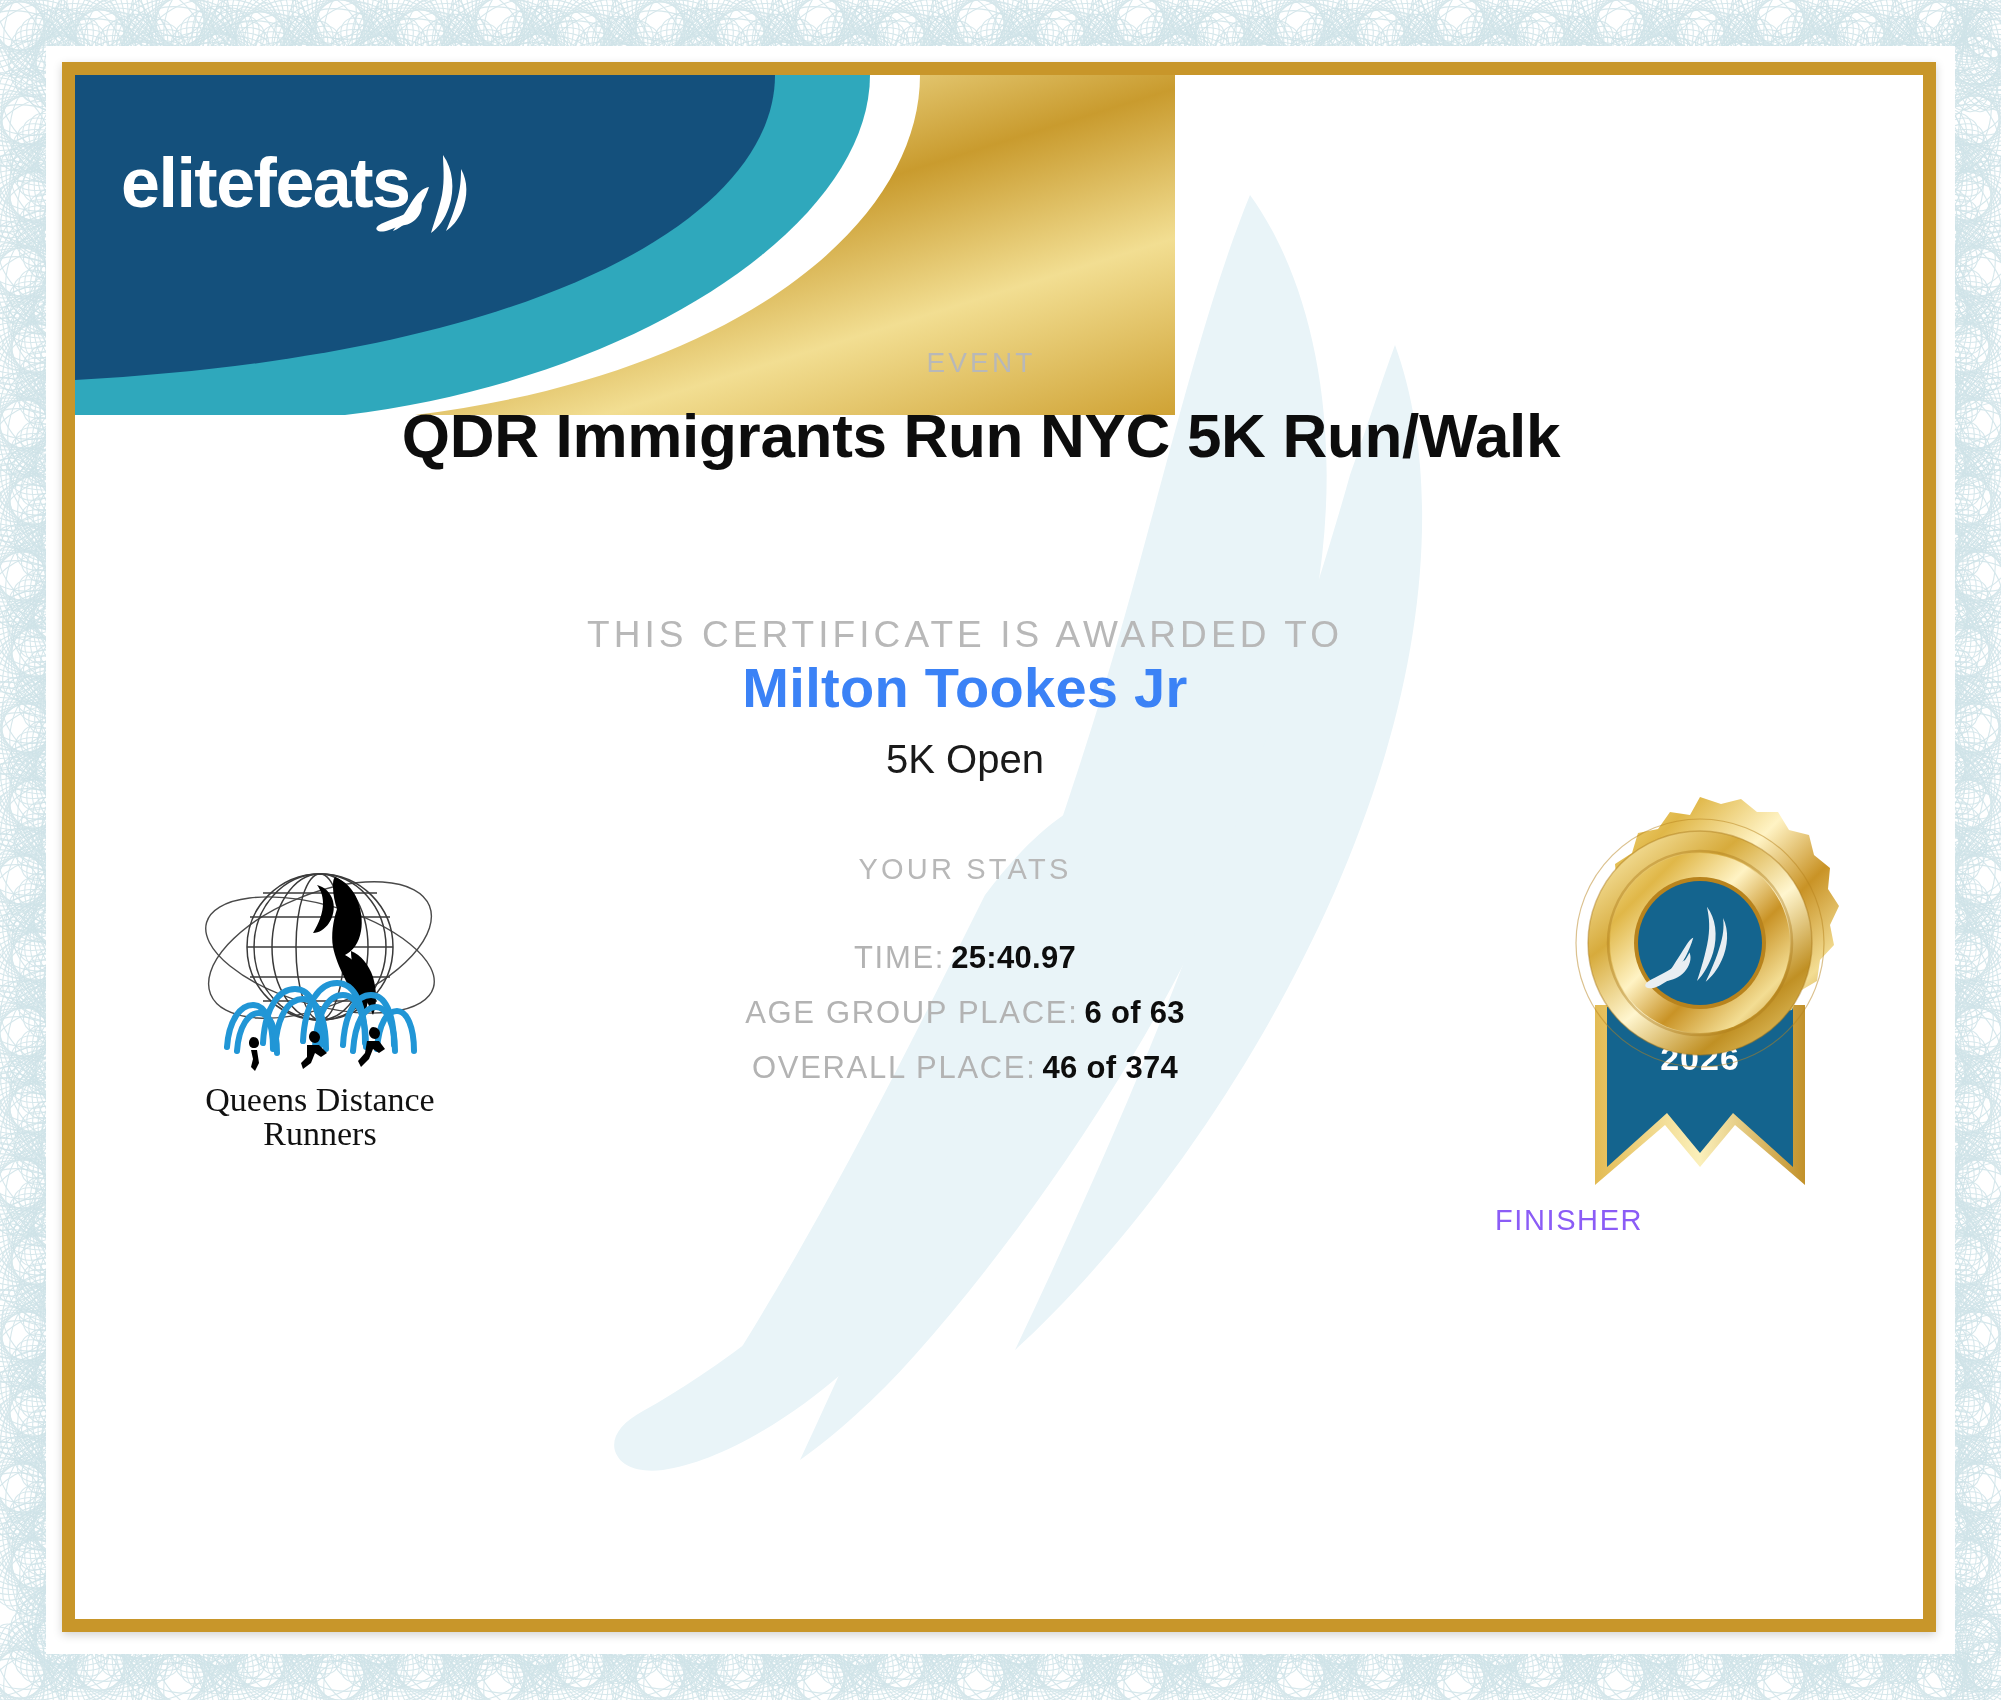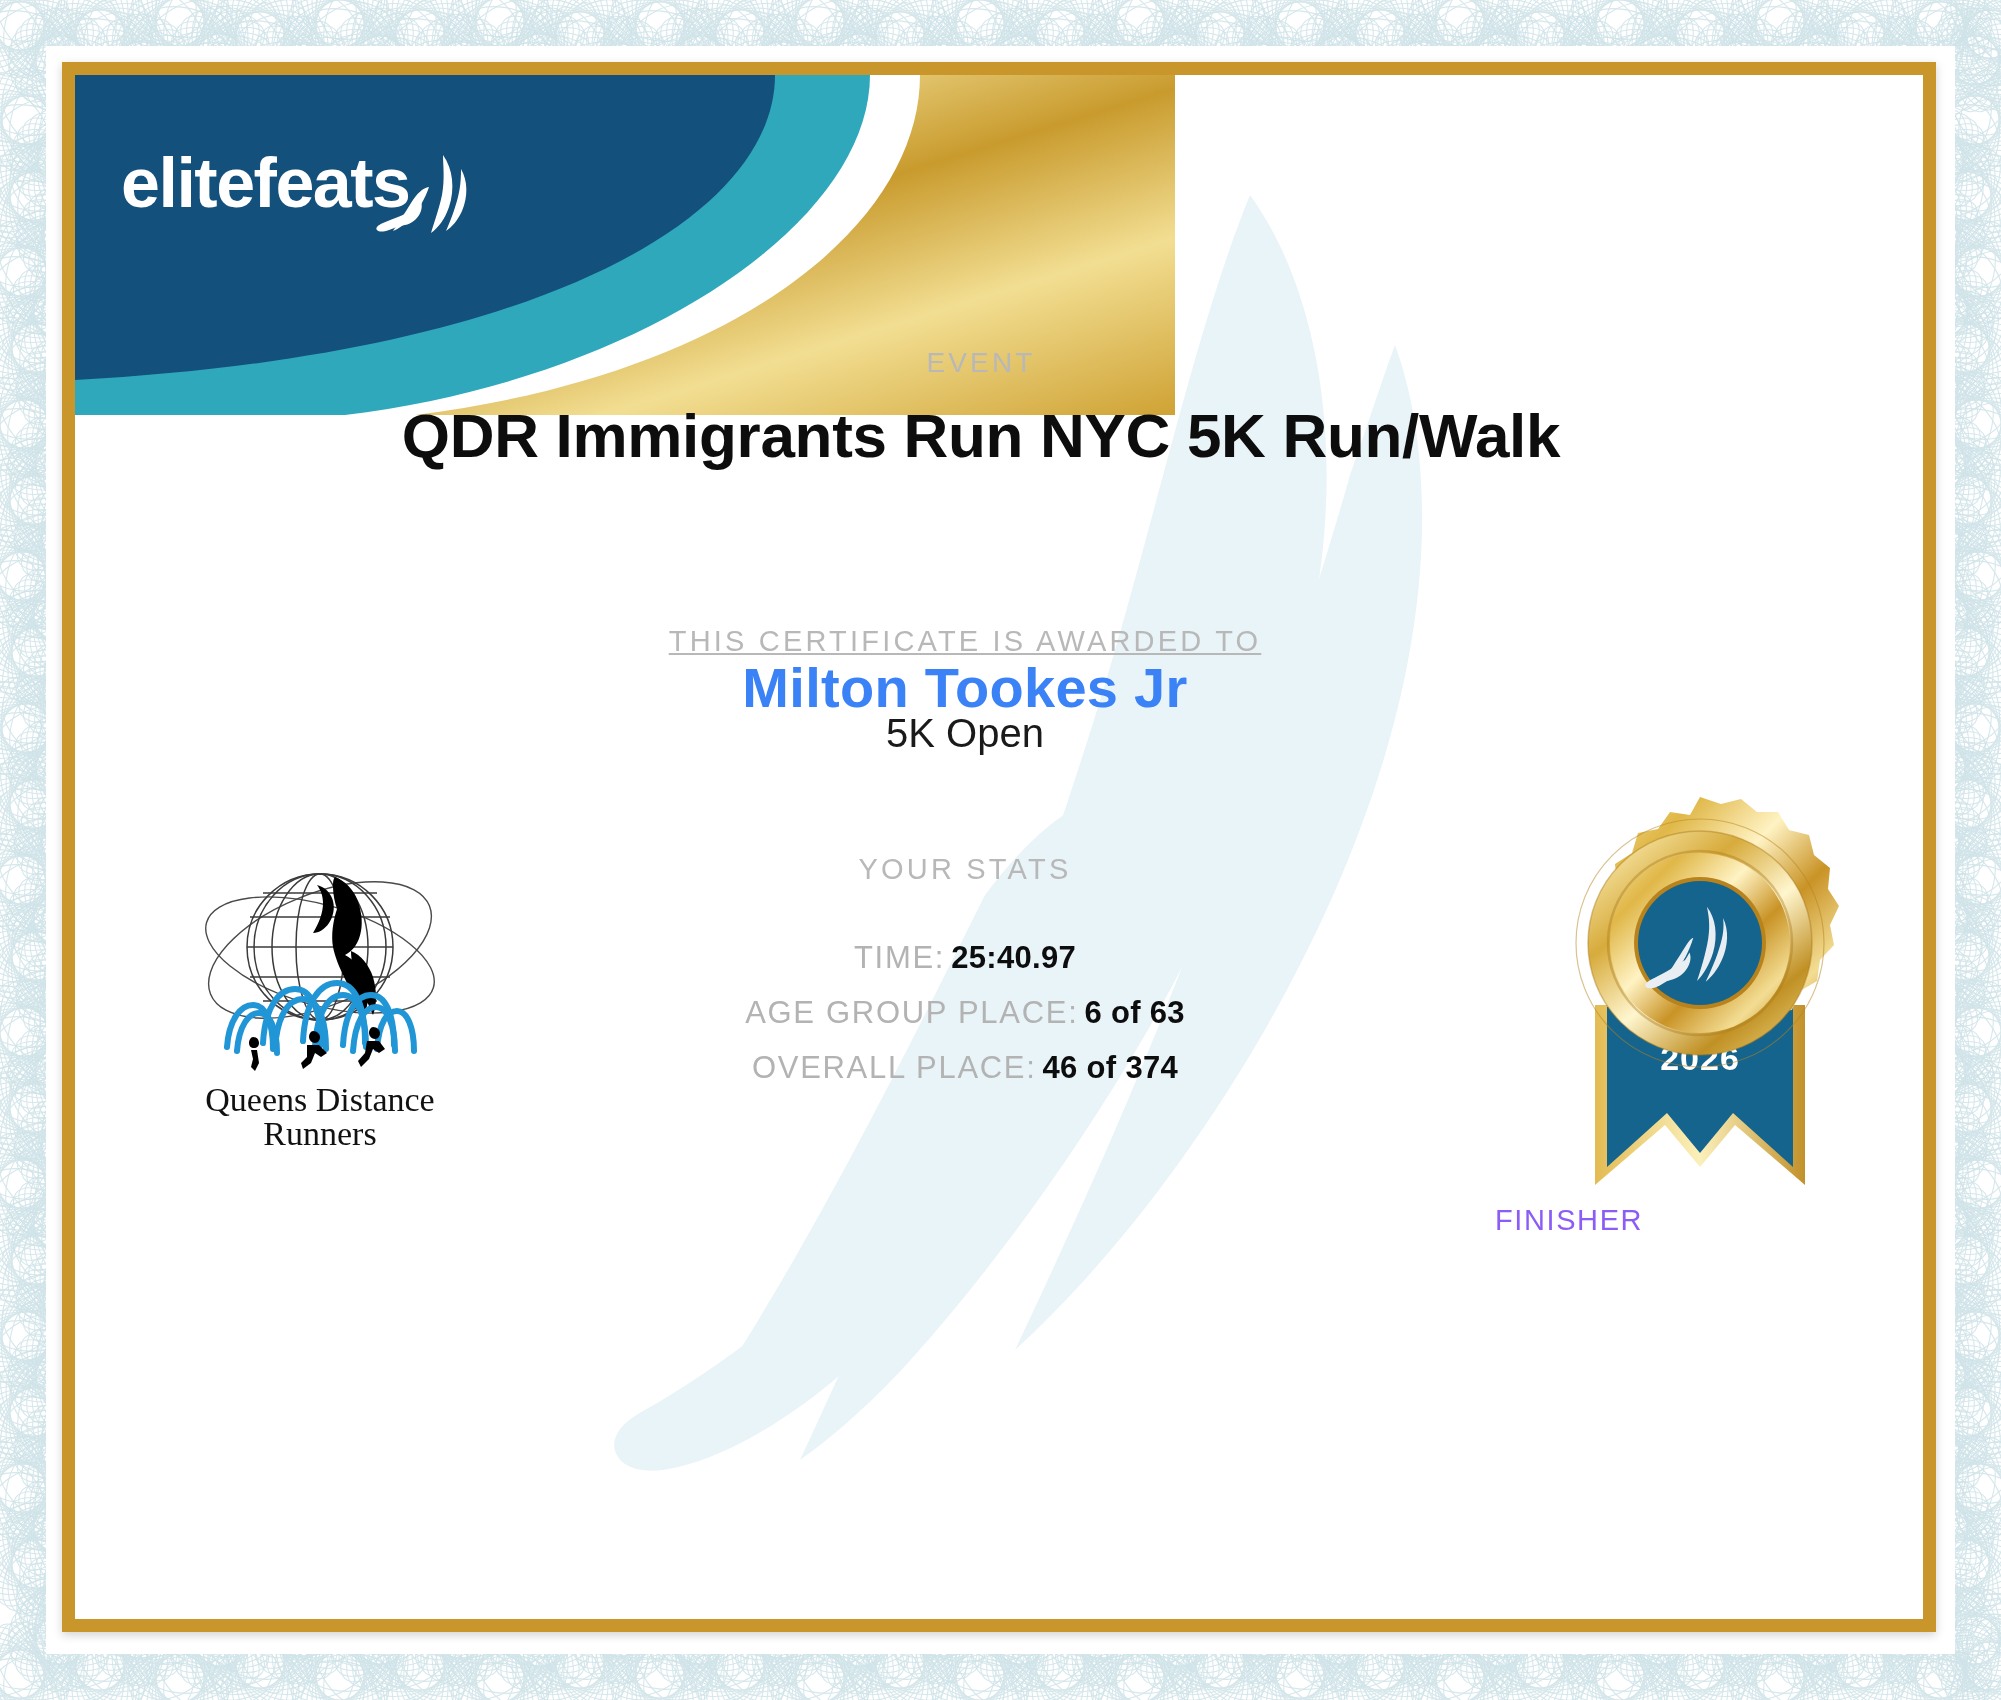--- a/index.html
+++ b/index.html
@@ -114,40 +114,39 @@
     font-size: 62px;
     font-weight: 700;
     color: #0d0d0d;
     letter-spacing: -0.005em;
     white-space: nowrap;
   }
 
   #awarded-label {
     position: absolute;
     left: 0;
-    top: 550px;
+    top: 539px;
     width: 1780px;
-    font-size: 29px;
-    text-decoration: underline;
+    font-size: 37px;
   }
   #recipient-name {
     position: absolute;
     left: 0;
     top: 580px;
     width: 1780px;
     text-align: center;
     font-size: 56px;
     font-weight: 700;
     color: #3b82f6;
     letter-spacing: 0.005em;
   }
   #recipient-division {
     position: absolute;
     left: 0;
-    top: 636px;
+    top: 662px;
     width: 1780px;
     text-align: center;
     font-size: 40px;
     font-weight: 400;
     color: #1a1a1a;
   }
 
   #stats-label {
     position: absolute;
     left: 0;

